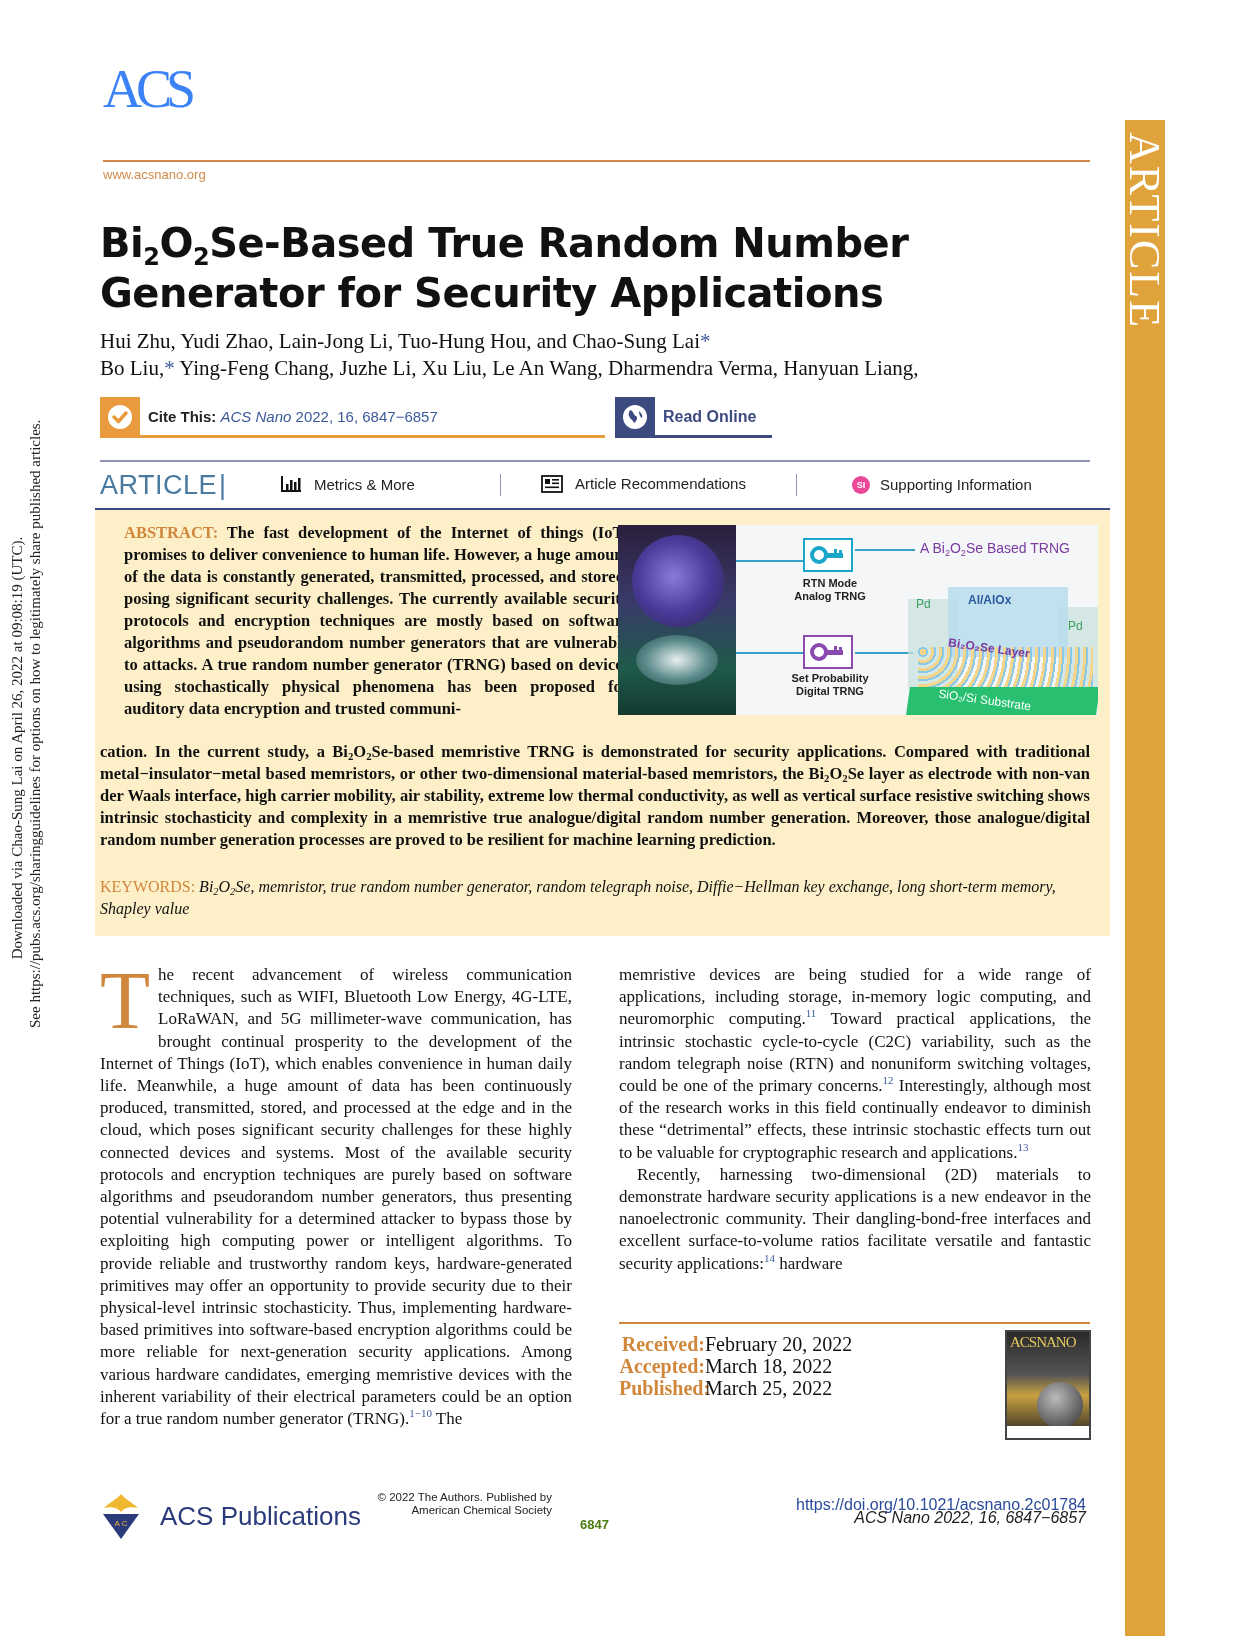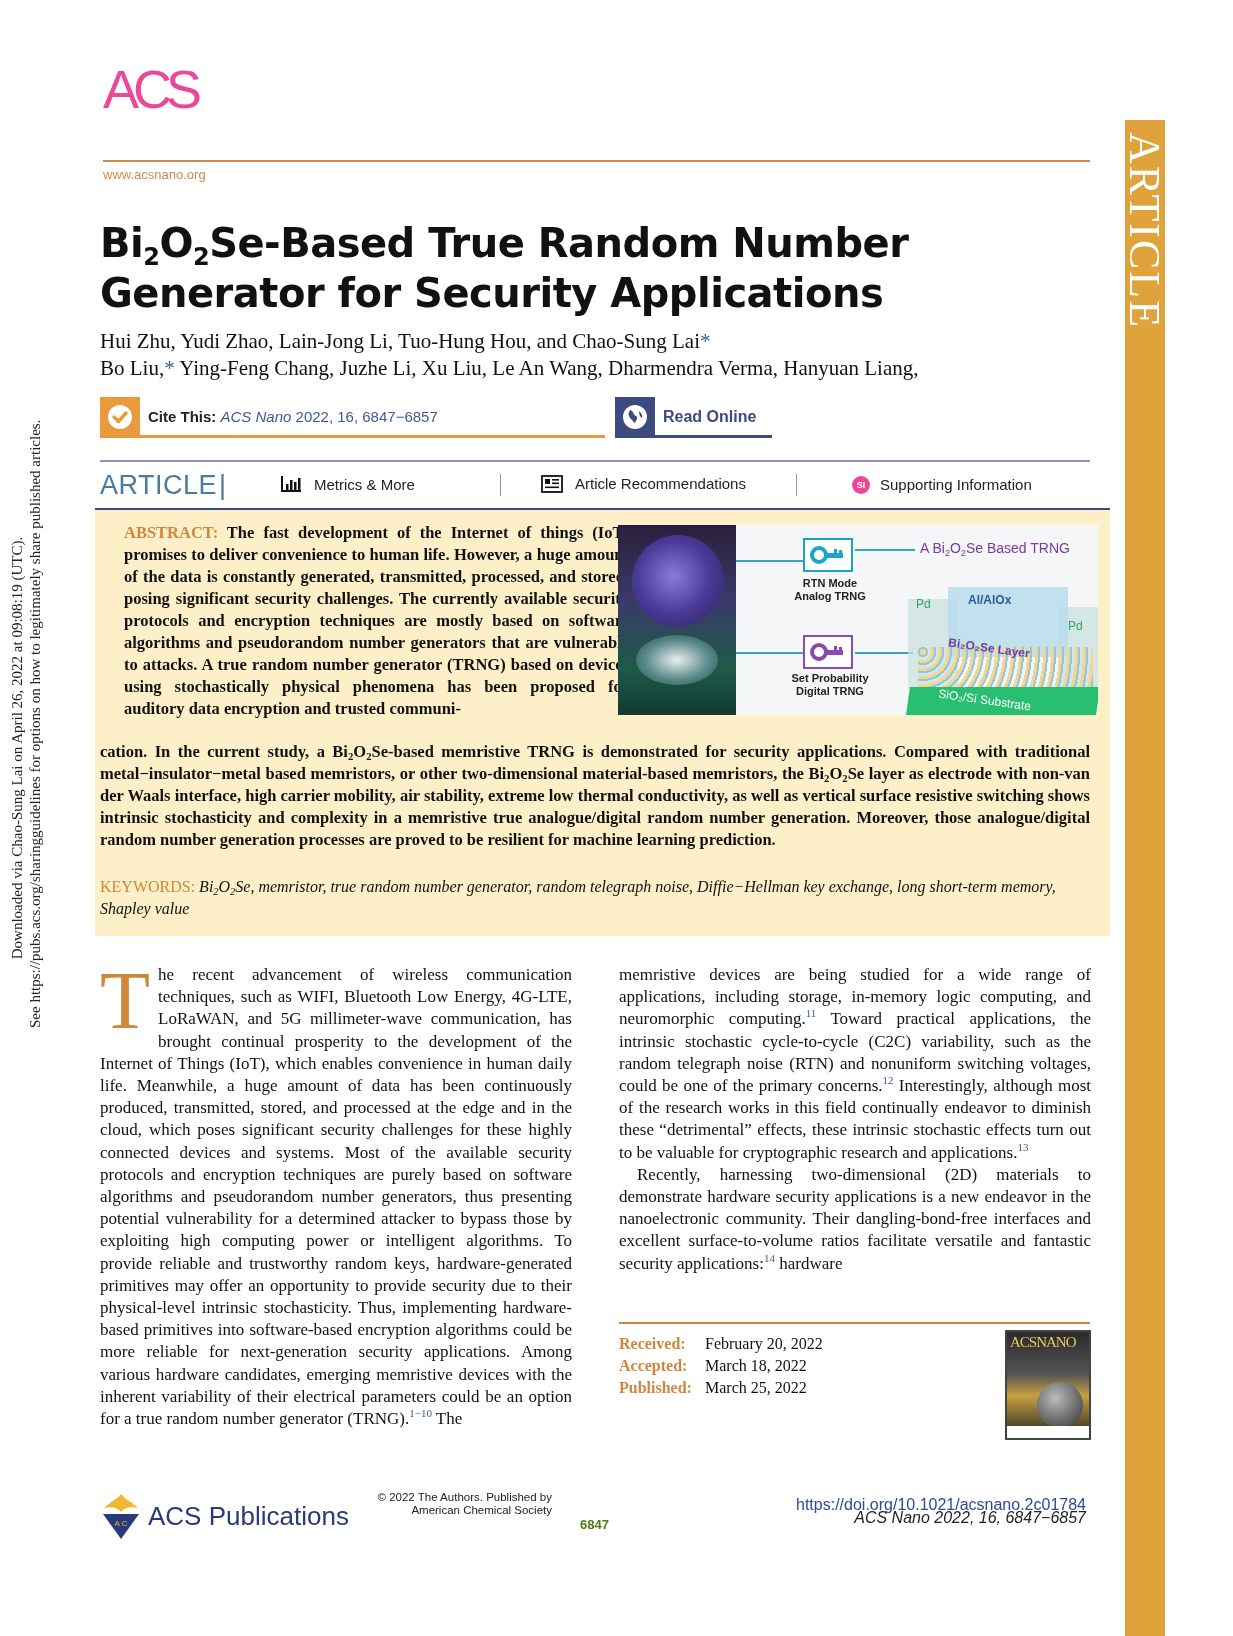--- a/index.html
+++ b/index.html
@@ -12,21 +12,21 @@
     display: flex; align-items: center; justify-content: center;
   }
   .side-note-inner {
     transform: rotate(-90deg); white-space: nowrap; font-size: 15px; line-height: 18px;
     font-family: "Liberation Serif", serif; color: #222; text-align: center;
     width: 560px;
   }
 
   
   .logo { position: absolute; left: 103px; top: 50px; height: 80px; display: flex; align-items: flex-end; }
-  .logo-acs { font-family: Liberation Sans, sans-serif; color: #ec4899; font-size: 54px; letter-spacing: -6px; line-height: 1; margin-right: -4px; transform: translateY(-14px); }
+  .logo-acs { font-family: Liberation Serif, serif; color: #3b82f6; font-size: 54px; letter-spacing: -6px; line-height: 1; margin-right: -4px; transform: translateY(-14px); }
   .logo-nano { font-family: "Liberation Serif", serif; color: #3c6b8e; font-size: 88px; letter-spacing: -6px; line-height: 0.85; }
 
   .top-rule { position: absolute; left: 103px; top: 160px; width: 987px; height: 2px; background: #d08a4a; }
   .site-url { position: absolute; left: 103px; top: 167px; font-family: "Liberation Sans", sans-serif; font-size: 13px; color: #d08a4a; }
 
   
   .article-tab { position: absolute; left: 1125px; top: 120px; width: 40px; height: 1516px; background: #e0a33c; }
   .article-tab-label {
     position: absolute; left: 1122px; top: 120px; width: 46px; height: 220px;
     display: flex; align-items: center; justify-content: center;
@@ -88,31 +88,31 @@
 
   
   .col { position: absolute; font-family: "Liberation Serif", serif; font-size: 17px; line-height: 22.2px; text-align: justify; color: #111; }
   .col-left { left: 100px; top: 964px; width: 472px; }
   .col-right { left: 619px; top: 964px; width: 472px; }
   .dropcap { float: left; font-size: 82px; line-height: 66px; color: #d0873c; margin: 4px 8px 0 0; font-family: "Liberation Serif", serif; }
   .ref { color: #3c5a9a; font-size: 11px; vertical-align: 7px; line-height: 0; }
   .indent { text-indent: 18px; }
 
   .dates-rule { position: absolute; left: 619px; top: 1322px; width: 471px; height: 2px; background: #d0873c; }
-  .dates { position: absolute; left: 619px; top: 1333px; width: 300px; font-size: 16px; line-height: 22px; }
+  .dates { position: absolute; left: 619px; top: 1333px; width: 300px; font-size: 20px; line-height: 22px; text-align: right; }
   .dates .row { display: flex; }
   .dates .k { color: #d0873c; font-weight: bold; width: 86px; }
   .cover-thumb { position: absolute; left: 1005px; top: 1330px; width: 86px; height: 110px; border: 2px solid #444; background: linear-gradient(180deg, #2a2a2a 0%, #555 40%, #c8a040 60%, #222 100%); overflow: hidden; }
   .cover-thumb .ct-title { position: absolute; top: 2px; left: 3px; font-family: "Liberation Serif", serif; font-size: 15px; color: #e8c860; letter-spacing: -1px; }
   .cover-thumb .ct-ball { position: absolute; left: 30px; top: 50px; width: 46px; height: 46px; border-radius: 50%; background: radial-gradient(circle at 40% 35%, #bbb 0%, #666 60%, #333 100%); }
   .cover-thumb .ct-foot { position: absolute; left: 0; bottom: 0; width: 100%; height: 12px; background: #fff; }
 
   
   .footer-logo { position: absolute; left: 100px; top: 1492px; display: flex; align-items: center; }
-  .footer-logo-text { font-family: "Liberation Sans", sans-serif; font-size: 26px; color: #2a3a7a; margin-left: 6px; }
+  .footer-logo-text { font-family: "Liberation Sans", sans-serif; font-size: 26px; color: #2a3a7a; margin-left: 18px; }
   .footer-copy { position: absolute; left: 330px; top: 1491px; width: 222px; text-align: right; font-family: "Liberation Sans", sans-serif; font-size: 11.5px; line-height: 13px; color: #222; }
   .footer-page { position: absolute; left: 580px; top: 1517px; font-family: "Liberation Sans", sans-serif; font-size: 13px; font-weight: bold; color: #4d7c0f; }
   .footer-doi { position: absolute; left: 776px; top: 1498px; width: 310px; text-align: right; font-family: "Liberation Sans", sans-serif; font-size: 16px; line-height: 13px; }
   .footer-doi .doi { color: #2a4a9a; }
   .footer-doi .cite { color: #222; font-style: italic; }
 </style>
 </head>
 <body>
 
 <div class="side-note">

